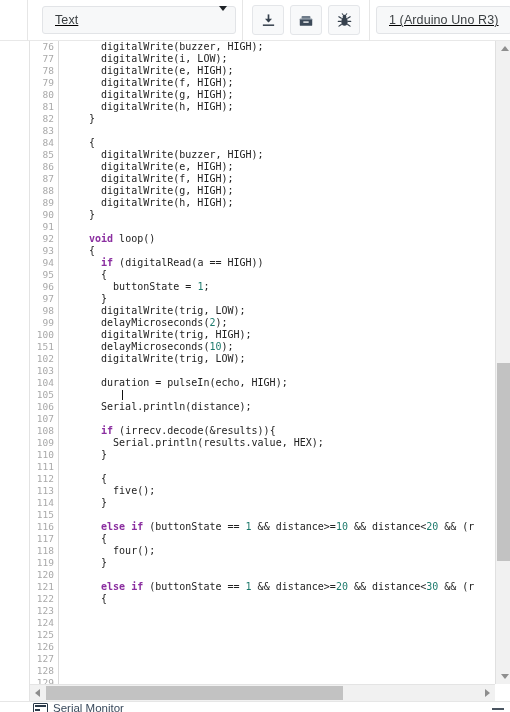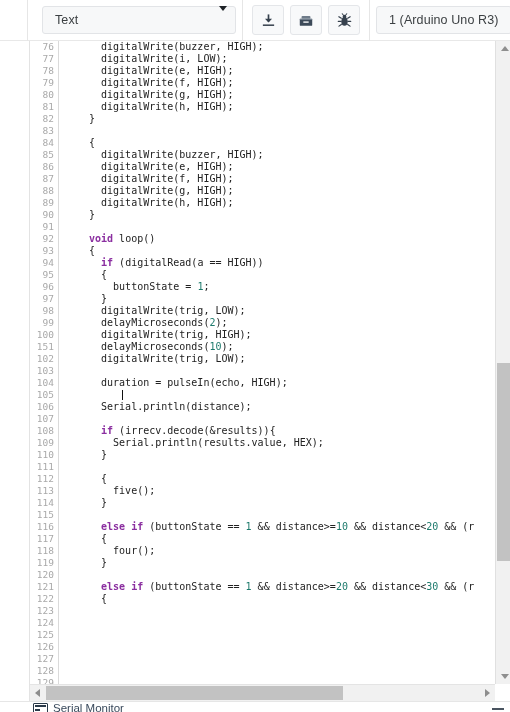--- a/index.html
+++ b/index.html
@@ -52,20 +52,21 @@
     box-sizing: border-box;
     height: 28px;
     background: #f7f8f9;
     border: 1px solid #e2e4e7;
     border-radius: 3px;
     display: flex;
     align-items: center;
     padding: 0 8px 0 12px;
     cursor: pointer;
     user-select: none;
+    text-decoration: underline;
   }
   .dropdown .dd-label {
     font-size: 12.5px;
     color: #3c4043;
     white-space: nowrap;
     letter-spacing: 0.1px;
   }
   .dropdown .dd-caret {
     margin-left: auto;
     padding-left: 12px;

